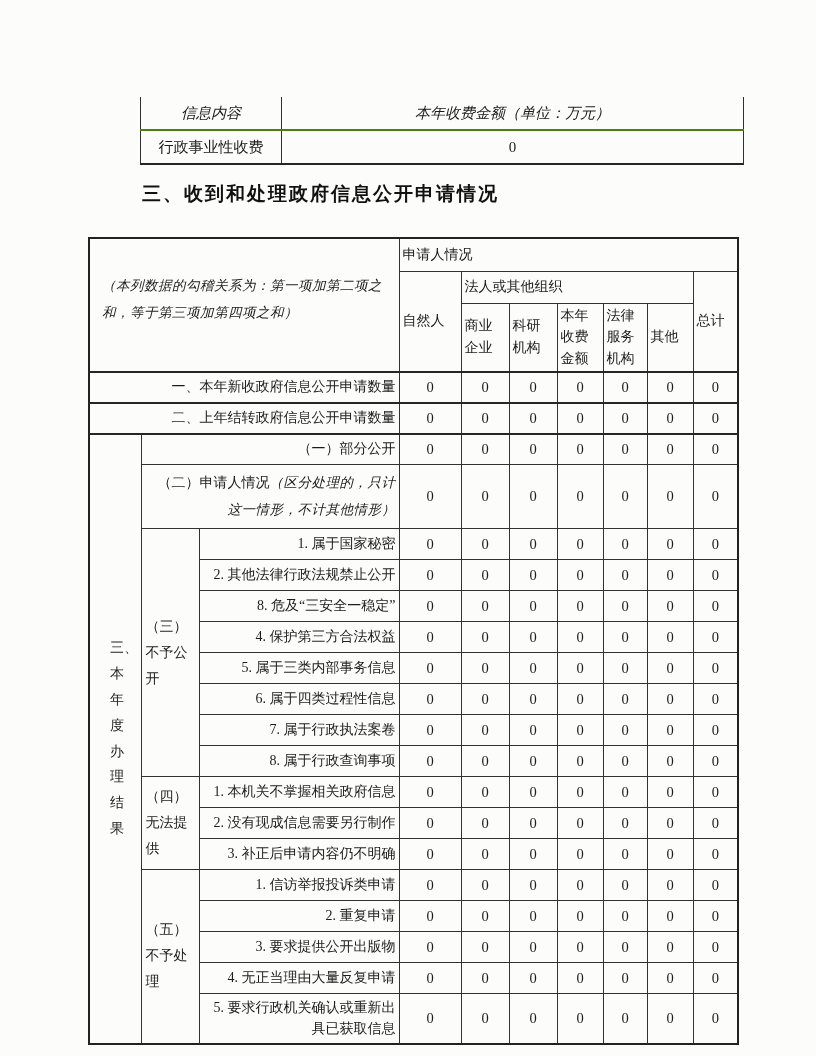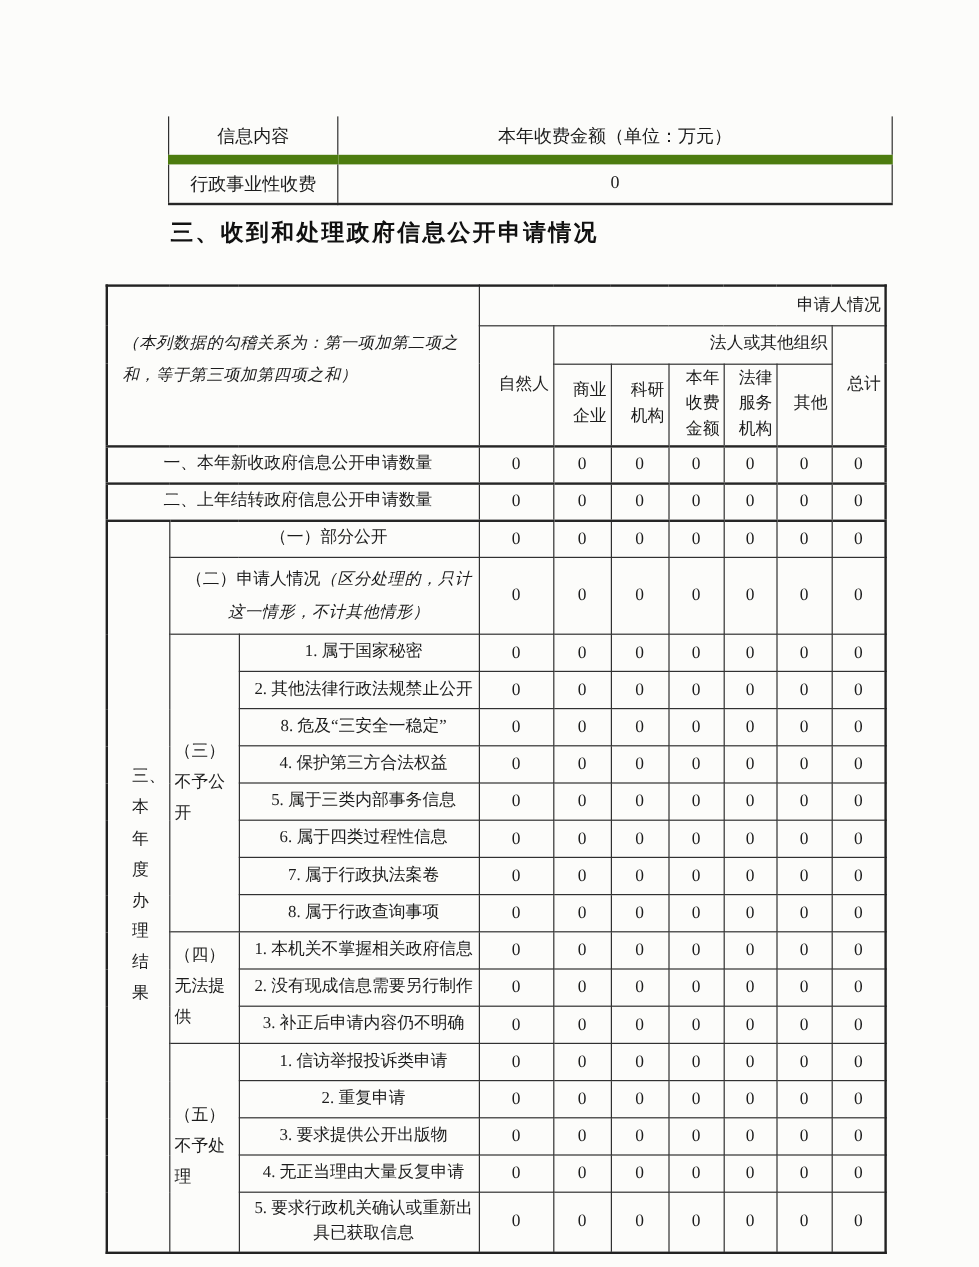--- a/index.html
+++ b/index.html
@@ -13,41 +13,41 @@
   
   .fees-table {
     position:absolute; left:140px; top:97px;
     border-collapse:collapse; table-layout:fixed; width:603px;
     border-bottom:2px solid #262626;
   }
   .fees-table td {
     border:1px solid #303030; text-align:center; font-size:15px;
     height:32px; padding:0 4px;
   }
-  .fees-table tr.no-top td { border-top:none; border-bottom:8px solid #4d7c0f; }
+  .fees-table tr.no-top td { border-top:none; border-bottom:2px solid #4d7c0f;font-style:italic; }
 
   
   .sec-heading {
     position:absolute; left:142px; top:181px;
     font-size:19px; font-weight:bold; letter-spacing:2px; color:#111;
   }
 
   
   .req-table {
     position:absolute; left:88px; top:237px;
     border-collapse:collapse; table-layout:fixed; width:649px;
     border:2px solid #222;
   }
   .req-table th, .req-table td {
     border:1px solid #313131; padding:1px 3px;
     font-weight:normal; font-size:14px; line-height:1.55;
     vertical-align:middle; word-break:break-all;
   }
-  .req-table th { text-align:right; }
-  .req-table td.lbl { text-align:center; padding-left:11px; }
+  .req-table th { text-align:left; }
+  .req-table td.lbl { text-align:right; padding-left:11px; }
   .req-table td.num { text-align:center; font-size:14.5px; }
   .req-table td.col-a { text-align:left; padding:0 20px; line-height:1.85; }
   .req-table td.col-b { text-align:left; padding:0 2px 0 4px; line-height:1.85; }
   .req-table td.note-cell { text-align:left; padding:4px 12px 14px 12px; }
   .kai { font-style:italic; font-size:13.5px; line-height:1.95; letter-spacing:0.5px; }
   tr.hh1 { height:33px; }
   tr.hh2 { height:32px; }
   tr.hh3 { height:63px; }
   tr.r-s { height:31px; }
   tr.r-d { height:64px; }

